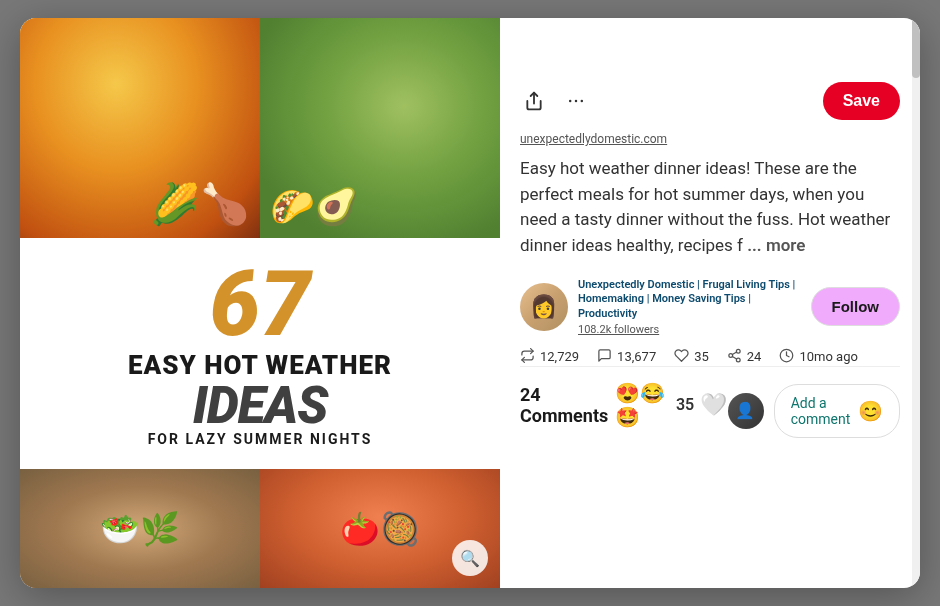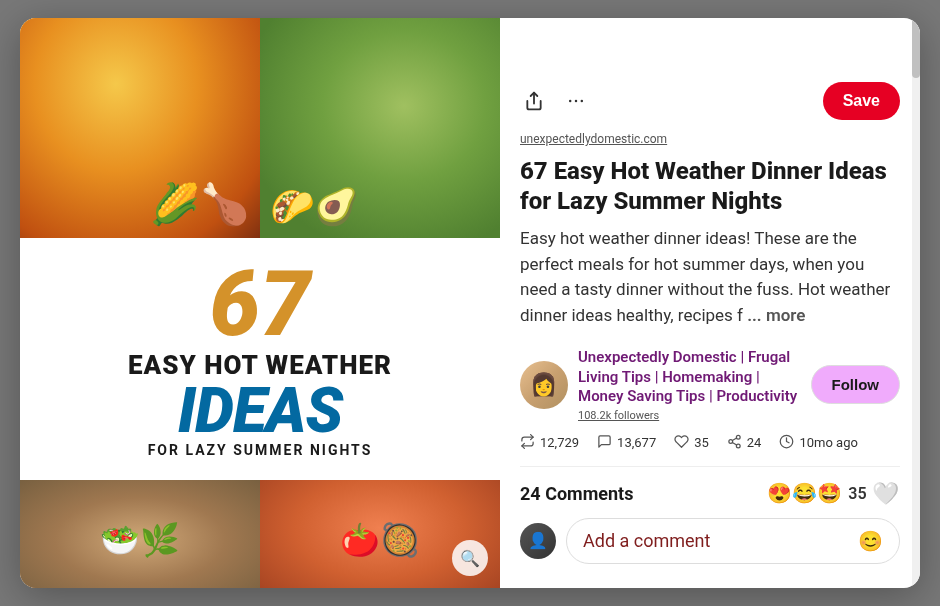--- a/index.html
+++ b/index.html
@@ -117,23 +117,23 @@
     }
     .img-center-dinner {
       font-size: 62px;
       font-weight: 900;
       color: #d4922a;
       line-height: 1;
       letter-spacing: -1px;
       font-style: italic;
     }
     .img-center-ideas {
-      font-size: 62px;
+      font-size: 51px;
       font-weight: 900;
-      color: #0369a1;
+      color: #404040;
       line-height: 1;
       letter-spacing: -1px;
       font-style: italic;
     }
     .img-center-sub {
       font-size: 14px;
       font-weight: 700;
       color: #1a1a1a;
       letter-spacing: 2px;
       text-align: right;
@@ -292,23 +292,23 @@
       display: flex;
       align-items: center;
       justify-content: center;
       font-size: 22px;
       overflow: hidden;
     }
     .author-info {
       flex: 1;
     }
     .author-name {
-      font-size: 15px;
+      font-size: 11px;
       font-weight: 600;
-      color: #701a75;
+      color: #0c4a6e;
       line-height: 1.3;
     }
     .author-followers {
       font-size: 11px;
       color: #555;
       margin-top: 2px;
       text-decoration: underline;
     }
     .follow-btn {
       background: #f0abfc;
@@ -319,37 +319,35 @@
       font-size: 15px;
       font-weight: 700;
       cursor: pointer;
       white-space: nowrap;
     }
     .stats-row {
       display: flex;
       align-items: center;
       gap: 18px;
       margin-bottom: 14px;
-      padding-bottom: 14px;
       border-bottom: 1px solid #eee;
     }
     .stat-item {
       display: flex;
       align-items: center;
       gap: 5px;
       font-size: 13px;
       color: #333;
     }
     .stat-icon {
       font-size: 14px;
       color: #666;
     }
     .comments-section {
       display: flex;
-      flex-direction: column;
     }
     .comments-header {
       display: flex;
       align-items: center;
       justify-content: space-between;
       margin-bottom: 12px;
     }
     .comments-title {
       font-size: 18px;
       font-weight: 700;
@@ -395,22 +393,22 @@
       border: 1.5px solid #ddd;
       border-radius: 24px;
       padding: 10px 16px;
       display: flex;
       align-items: center;
       justify-content: space-between;
       cursor: text;
       background: #fff;
     }
     .comment-placeholder {
-      font-size: 18px;
-      color: #7f1d1d;
+      font-size: 14px;
+      color: #0f766e;
     }
     .emoji-btn {
       font-size: 20px;
       cursor: pointer;
     }
   </style>
 </head>
 <body>
 
 <div class="modal-overlay">
@@ -449,21 +447,20 @@
               <circle cx="12" cy="12" r="1.5"></circle>
               <circle cx="19" cy="12" r="1.5"></circle>
             </svg>
           </button>
         </div>
         <button class="save-btn">Save</button>
       </div>
 
       <a class="source-link">unexpectedlydomestic.com</a>
 
-      <div class="pin-title">67 Easy Hot Weather Dinner Ideas for Lazy Summer Nights</div>
 
       <div class="pin-description">
         <span>Easy hot weather dinner ideas! These are the perfect meals for hot summer days, when you need a tasty dinner without the fuss. Hot weather dinner ideas healthy, recipes f</span>
         <span class="more-link">... more</span>
       </div>
 
       <div class="author-section">
         <div class="author-avatar">👩</div>
         <div class="author-info">
           <div class="author-name">Unexpectedly Domestic | Frugal Living Tips | Homemaking | Money Saving Tips | Productivity</div>

